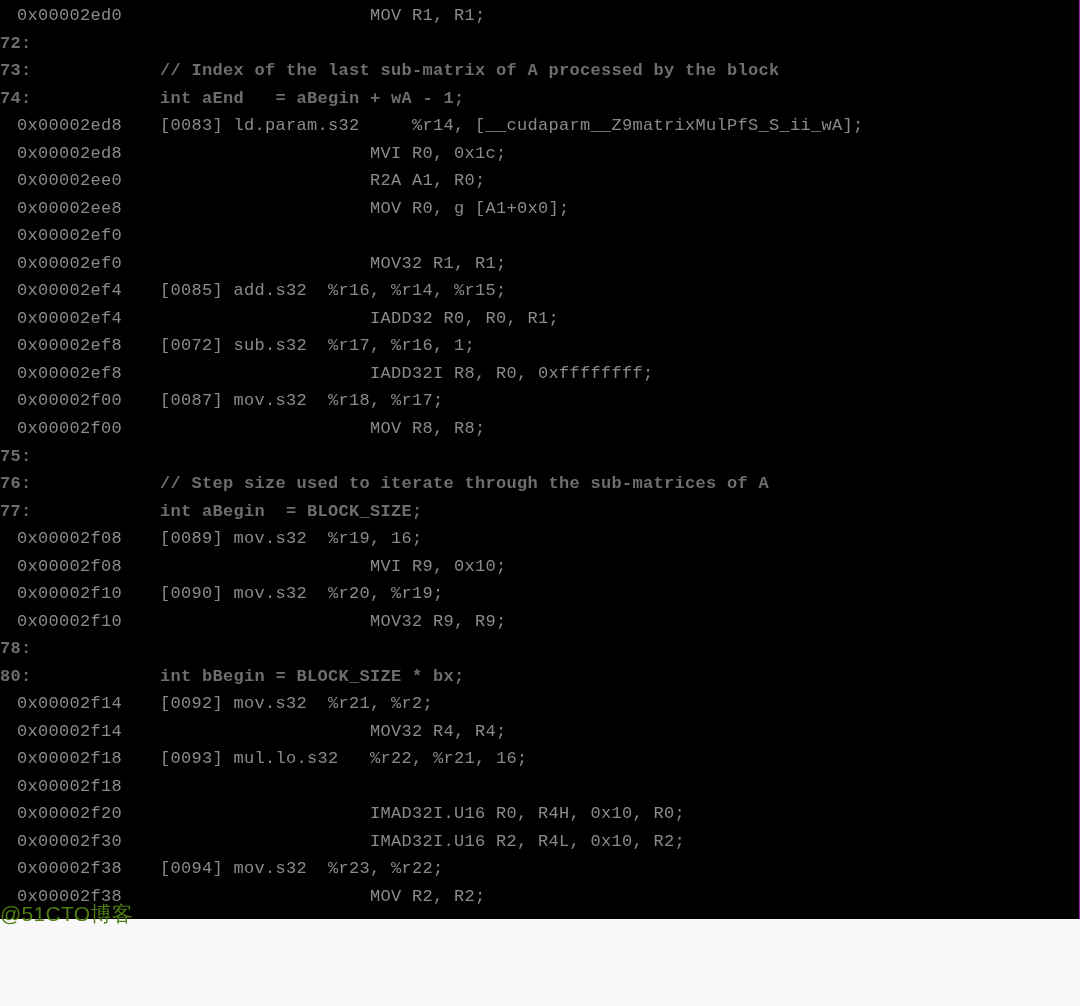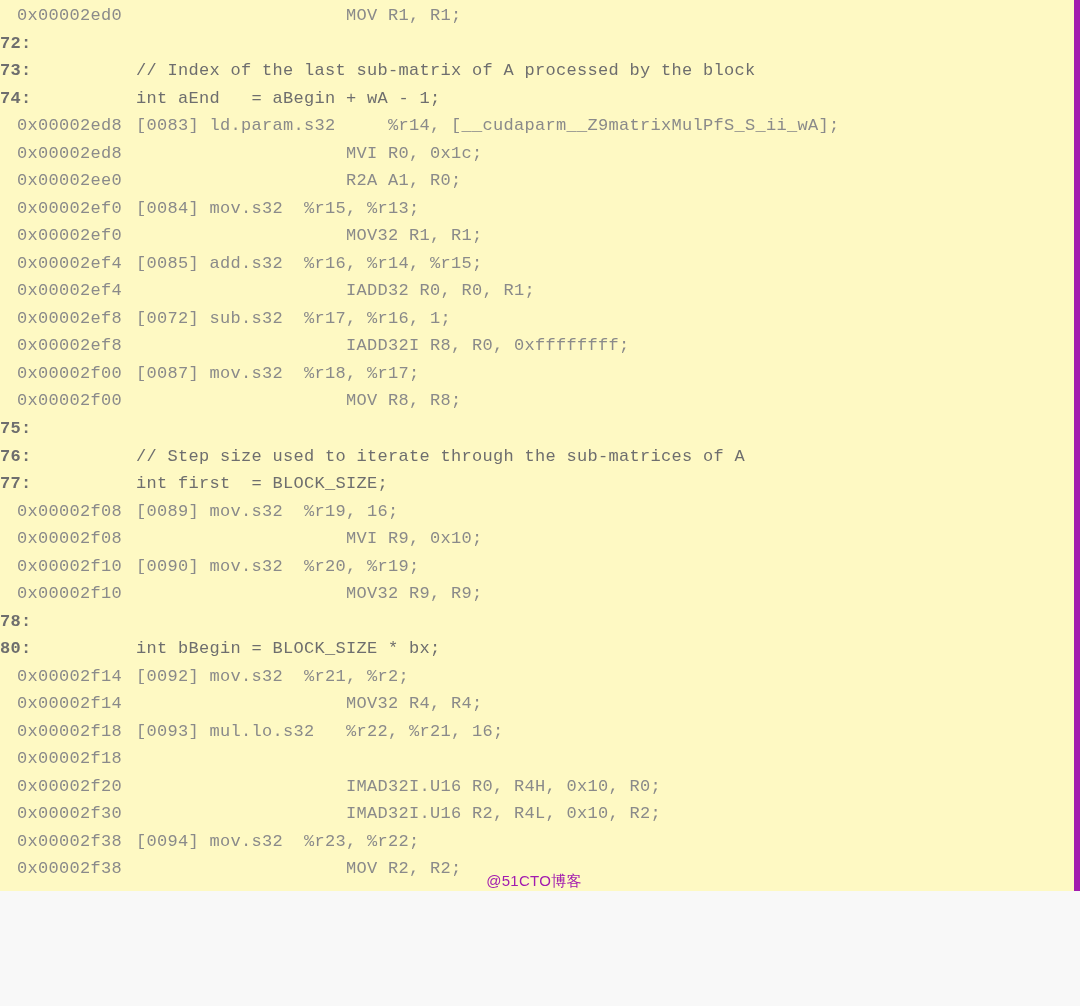--- a/index.html
+++ b/index.html
@@ -8,85 +8,87 @@
     background: #f8f8f8;
     font-family: "Courier New", Consolas, monospace;
     font-size: 17px;
     width: 1080px;
     box-sizing: border-box;
     color: #8a8a8a;
     line-height: 1.62;
     letter-spacing: 0.3px;
   }
   .container {
-    background: #fef9c3;
-    border-right: 6px solid #a21caf;
+    background: #000000;
+    border-right: 1px solid #a21caf;
     padding: 2px 0 8px 0;
     filter: blur(0.25px);
   }
   .row {
     display: flex;
     white-space: pre;
   }
   .addr {
     width: 132px;
     text-align: right;
     flex-shrink: 0;
     padding-right: 10px;
     box-sizing: border-box;
   }
   .code {
     flex: 1;
     padding-left: 4px;
+    margin-left: 24px;
   }
   .bold {
-    font-weight: normal;
+    font-weight: bold;
     color: #6e6e6e;
   }
   .lineno {
     width: 132px;
     text-align: left;
     flex-shrink: 0;
     padding-right: 10px;
     box-sizing: border-box;
     font-weight: bold;
     color: #6e6e6e;
   }
   .watermark {
     position: relative;
-    text-align: center;
-    color: #a21caf;
-    font-size: 15px;
+    text-align: left;
+    color: #4d7c0f;
+    font-size: 21px;
     padding-right: 12px;
     font-family: Arial, "Microsoft YaHei", sans-serif;
     margin-top: -22px;
   }
 </style>
 </head>
 <body>
 
 <div class="container" id="listing">
     <div class="row"><span class="addr">0x00002ed0</span><span class="code">                    MOV R1, R1;</span></div>
     <div class="row"><span class="lineno">72:</span><span class="code bold"></span></div>
     <div class="row"><span class="lineno">73:</span><span class="code bold">// Index of the last sub-matrix of A processed by the block</span></div>
     <div class="row"><span class="lineno">74:</span><span class="code bold">int aEnd   = aBegin + wA - 1;</span></div>
     <div class="row"><span class="addr">0x00002ed8</span><span class="code">[0083] ld.param.s32     %r14, [__cudaparm__Z9matrixMulPfS_S_ii_wA];</span></div>
     <div class="row"><span class="addr">0x00002ed8</span><span class="code">                    MVI R0, 0x1c;</span></div>
     <div class="row"><span class="addr">0x00002ee0</span><span class="code">                    R2A A1, R0;</span></div>
-    <div class="row"><span class="addr">0x00002ef0</span><span class="code">[0084] mov.s32  %r15, %r13;</span></div>
+    <div class="row"><span class="addr">0x00002ee8</span><span class="code">                    MOV R0, g [A1+0x0];</span></div>
+    <div class="row"><span class="addr">0x00002ef0</span></div>
     <div class="row"><span class="addr">0x00002ef0</span><span class="code">                    MOV32 R1, R1;</span></div>
     <div class="row"><span class="addr">0x00002ef4</span><span class="code">[0085] add.s32  %r16, %r14, %r15;</span></div>
     <div class="row"><span class="addr">0x00002ef4</span><span class="code">                    IADD32 R0, R0, R1;</span></div>
     <div class="row"><span class="addr">0x00002ef8</span><span class="code">[0072] sub.s32  %r17, %r16, 1;</span></div>
     <div class="row"><span class="addr">0x00002ef8</span><span class="code">                    IADD32I R8, R0, 0xffffffff;</span></div>
     <div class="row"><span class="addr">0x00002f00</span><span class="code">[0087] mov.s32  %r18, %r17;</span></div>
     <div class="row"><span class="addr">0x00002f00</span><span class="code">                    MOV R8, R8;</span></div>
     <div class="row"><span class="lineno">75:</span><span class="code bold"></span></div>
     <div class="row"><span class="lineno">76:</span><span class="code bold">// Step size used to iterate through the sub-matrices of A</span></div>
-    <div class="row"><span class="lineno">77:</span><span class="code bold">int first  = BLOCK_SIZE;</span></div>
+    <div class="row"><span class="lineno">77:</span><span class="code bold">int aBegin  = BLOCK_SIZE;</span></div>
     <div class="row"><span class="addr">0x00002f08</span><span class="code">[0089] mov.s32  %r19, 16;</span></div>
     <div class="row"><span class="addr">0x00002f08</span><span class="code">                    MVI R9, 0x10;</span></div>
     <div class="row"><span class="addr">0x00002f10</span><span class="code">[0090] mov.s32  %r20, %r19;</span></div>
     <div class="row"><span class="addr">0x00002f10</span><span class="code">                    MOV32 R9, R9;</span></div>
     <div class="row"><span class="lineno">78:</span><span class="code bold"></span></div>
     <div class="row"><span class="lineno">80:</span><span class="code bold">int bBegin = BLOCK_SIZE * bx;</span></div>
     <div class="row"><span class="addr">0x00002f14</span><span class="code">[0092] mov.s32  %r21, %r2;</span></div>
     <div class="row"><span class="addr">0x00002f14</span><span class="code">                    MOV32 R4, R4;</span></div>
     <div class="row"><span class="addr">0x00002f18</span><span class="code">[0093] mul.lo.s32   %r22, %r21, 16;</span></div>
     <div class="row"><span class="addr">0x00002f18</span></div>

